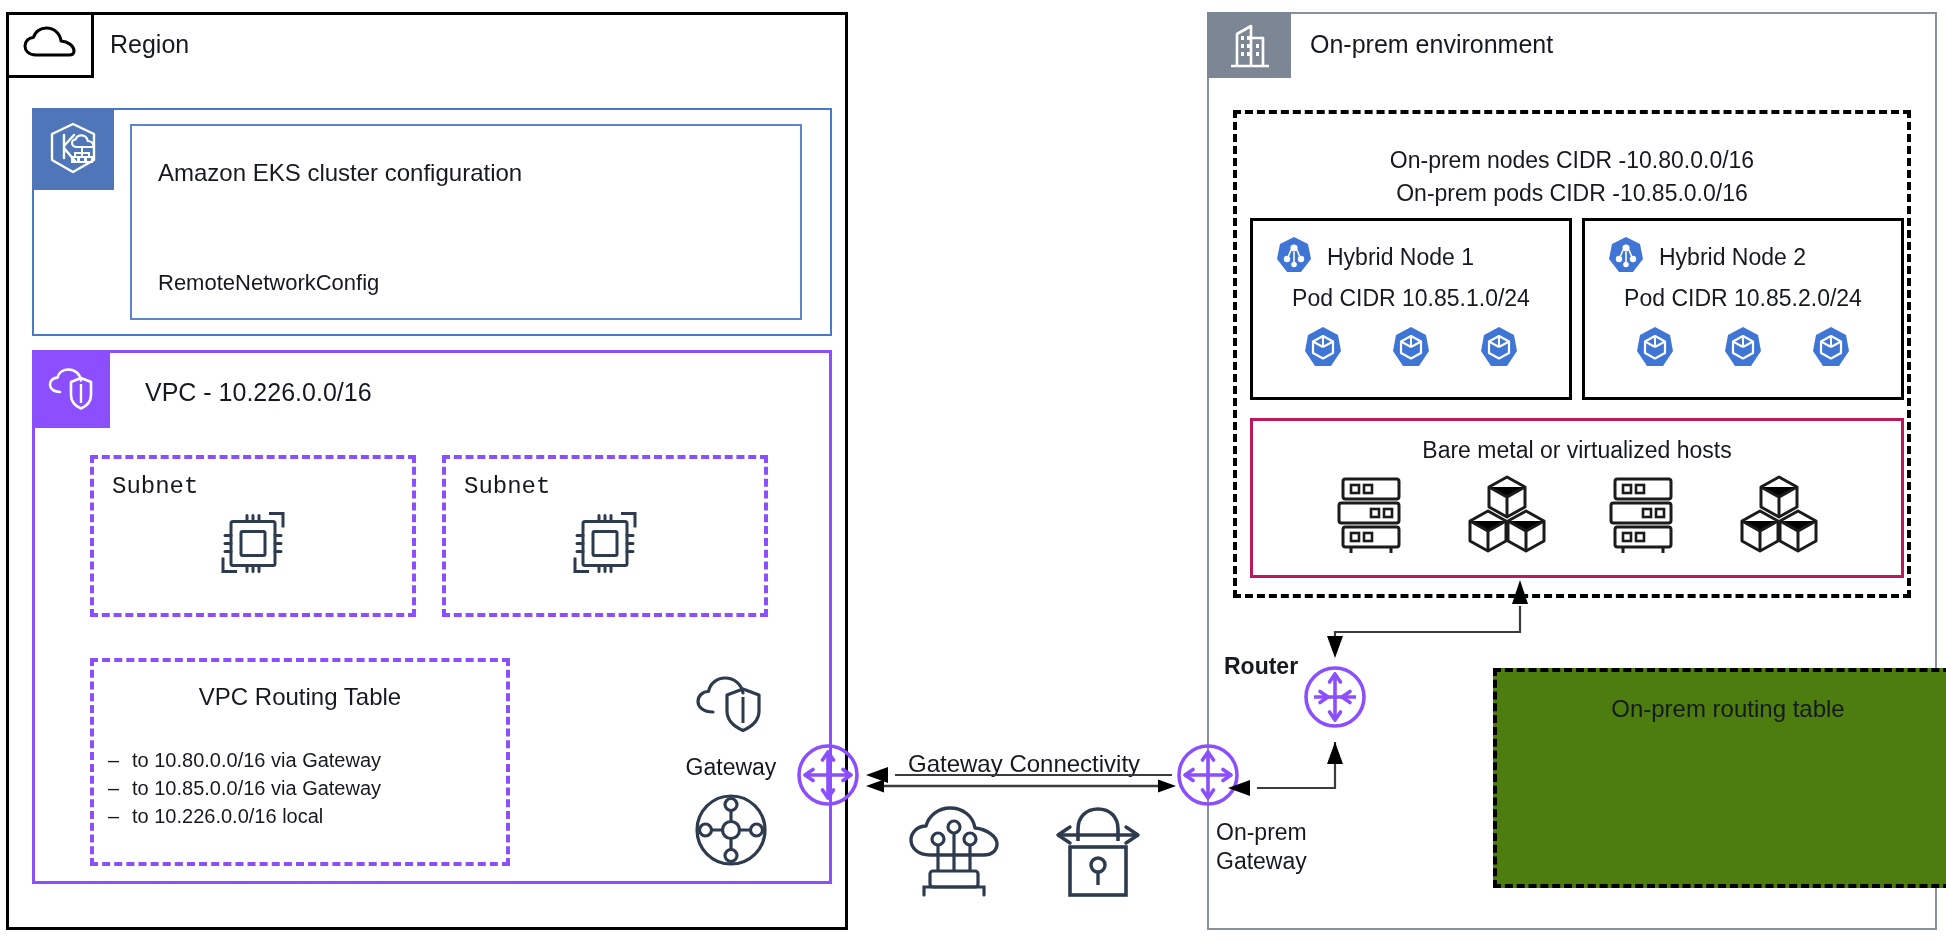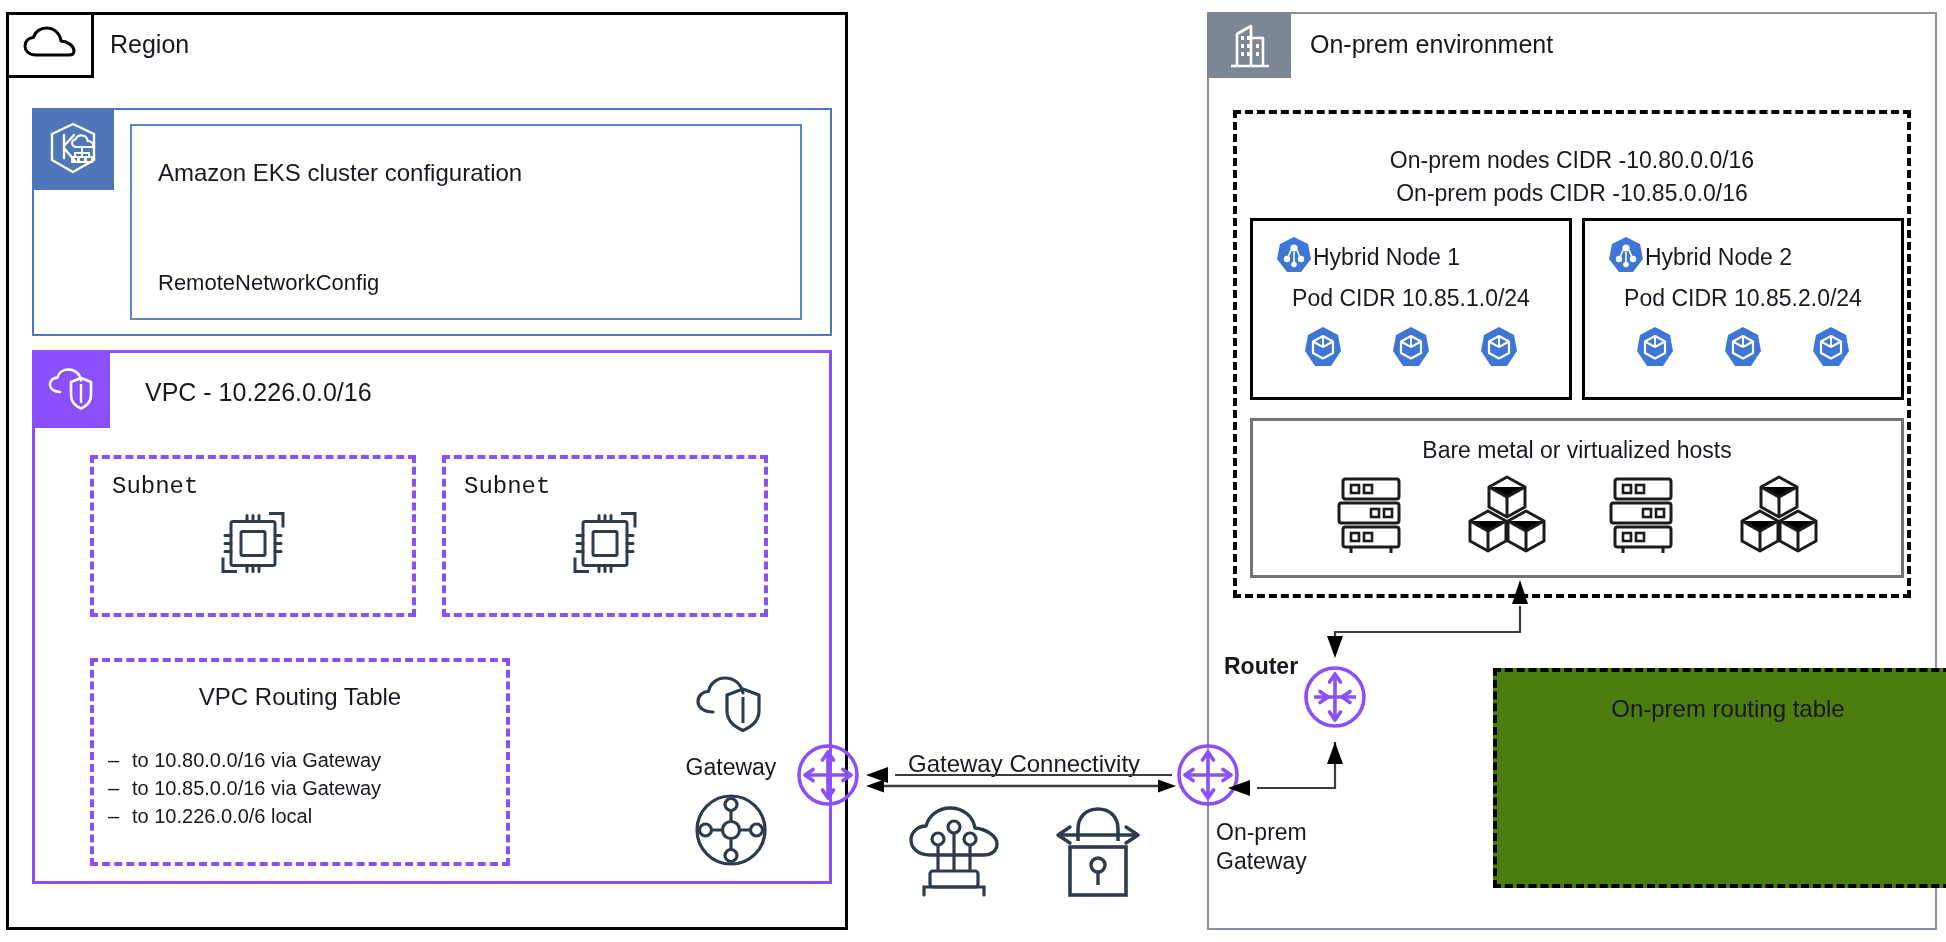--- a/index.html
+++ b/index.html
@@ -68,26 +68,26 @@
   #onprem-icon{left:1207px;top:12px;width:84px;height:66px;background:#7d8694;
                display:flex;align-items:center;justify-content:center;}
   #onprem-label{left:1310px;top:28px;font-size:25px;line-height:32px;}
 
   #onprem-nodes-area{left:1233px;top:110px;width:678px;height:488px;border:4px dashed #000;background:#fff;}
   #cidr-lines{position:absolute;left:0;right:0;top:30px;text-align:center;font-size:23px;line-height:33px;}
 
   .hybrid-node{border:3px solid #000;background:#fff;height:182px;}
   #hybrid-node-1{left:1250px;top:218px;width:322px;}
   #hybrid-node-2{left:1582px;top:218px;width:322px;text-decoration:underline;}
-  .hn-head{position:absolute;left:22px;top:14px;display:flex;align-items:center;}
+  .hn-head{position:absolute;left:22px;top:14px;display:flex;align-items:center;gap:14px;}
   .hn-title{font-size:23px;line-height:28px;}
   .hn-cidr{position:absolute;left:0;right:0;top:62px;text-align:center;font-size:23px;line-height:30px;}
   .hn-pods{position:absolute;left:0;right:0;top:104px;display:flex;justify-content:center;gap:46px;}
 
-  #bare-metal{left:1250px;top:418px;width:654px;height:160px;border:3px solid #737373;background:#fff;}
+  #bare-metal{left:1250px;top:418px;width:654px;height:160px;border:3px solid #be185d;background:#fff;}
   #bm-title{position:absolute;left:0;right:0;top:14px;text-align:center;font-size:23px;line-height:30px;}
   #bm-icons{position:absolute;left:0;right:0;top:52px;display:flex;justify-content:center;gap:56px;}
 
   #onprem-rt{left:1493px;top:668px;width:470px;height:220px;border:4px dashed #000;background:#4d7c0f;}
   #ort-title{position:absolute;left:0;right:0;top:22px;text-align:center;font-size:24px;line-height:30px;}
   #ort-rows{position:absolute;left:24px;top:88px;font-size:20px;line-height:28px;}
   #ort-rows .rt-row{white-space:nowrap;}
   #ort-rows .dash{display:inline-block;width:24px;}
 
   
@@ -170,21 +170,21 @@
       </g>
     </svg>
   </span>
 </div>
 
 <div class="abs" id="routing-table">
   <div id="rt-title">VPC Routing Table</div>
   <div id="rt-rows">
     <div class="rt-row"><span class="dash">–</span><span>to 10.80.0.0/16 via Gateway</span></div>
     <div class="rt-row"><span class="dash">–</span><span>to 10.85.0.0/16 via Gateway</span></div>
-    <div class="rt-row"><span class="dash">–</span><span>to 10.226.0.0/6 local</span></div>
+    <div class="rt-row"><span class="dash">–</span><span>to 10.226.0.0/16 local</span></div>
   </div>
 </div>
 
 <div class="abs" id="gateway-group">
   <span>
     <svg width="88" height="66" viewBox="0 0 88 66" aria-hidden="true">
       <path d="M26 40 C16 40 11 35 11 29.5 C11 23.5 16 19.5 21.5 19.5 C23 11.5 30 6 38 6
                C47 6 54.5 12 56 21" fill="none" stroke="#2e3b4e" stroke-width="3.2" stroke-linecap="round" stroke-linejoin="round"></path>
       <path d="M56 17 L72 23 L72 39 C72 49 64 55 56 58.5 C48 55 40 49 40 39 L40 23 Z" fill="none" stroke="#2e3b4e" stroke-width="3.2" stroke-linejoin="round"></path>
       <path d="M56 25 L56 51" stroke="#2e3b4e" stroke-width="3"></path>

